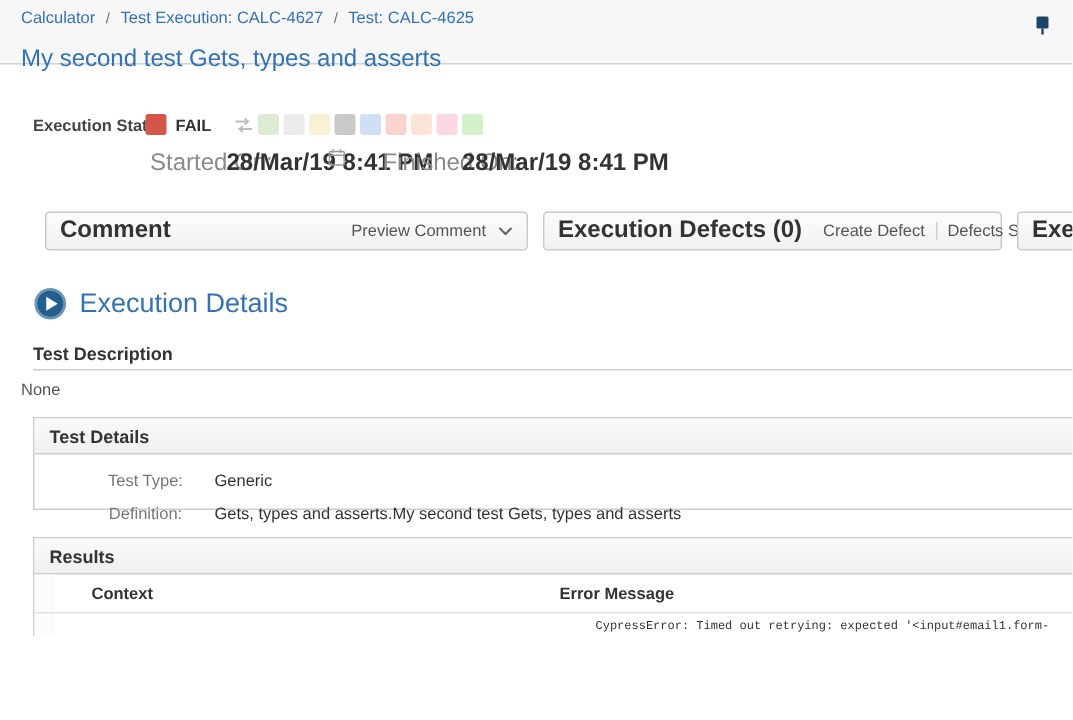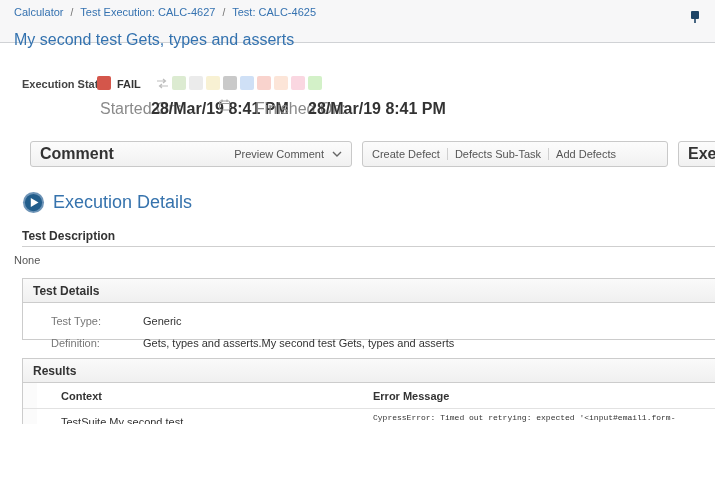--- a/index.html
+++ b/index.html
@@ -1,18 +1,18 @@
 <!DOCTYPE html>
 <html><head>
 <meta charset="utf-8">
 <style>
   html,body{margin:0;padding:0;background:#ffffff;}
   #screen{
     position:relative;width:715px;height:424px;overflow:hidden;background:#ffffff;
-    font-family:"Liberation Sans",sans-serif;color:#333;
+    font-family:"Liberation Sans",sans-serif;color:#333;text-align:center;
   }
   
   .page-header{position:absolute;left:0;top:0;width:715px;height:42px;background:#f7f7f8;border-bottom:1px solid #d0d2d5;}
   .breadcrumb{position:absolute;left:14px;top:6px;font-size:11px;white-space:nowrap;}
   .bc-link{color:#3572b0;text-decoration:none;cursor:pointer;}
   .bc-sep{color:#707070;margin:0 7px;font-size:10px;}
   .page-title{position:absolute;left:14px;top:19px;font-size:16px;color:#3372af;font-weight:400;white-space:nowrap;margin-top:12px;}
   .pin-icon{position:absolute;right:14px;top:10px;width:12px;height:14px;cursor:pointer;}
   
   .status-row{position:absolute;left:0;top:76px;width:715px;height:16px;}
@@ -118,20 +118,21 @@
   <div class="panels-row">
     <div class="panel-bar bar-comment">
       <span class="panel-title">Comment</span>
       <span class="grow"></span>
       <a class="panel-action">Preview Comment</a>
       <svg class="chev" viewBox="0 0 10 6">
           <path d="M1 1l4 4 4-4" stroke="#666" stroke-width="1.4" fill="none"></path>
         </svg>
     </div>
     <div class="panel-bar bar-defects">
+      <span class="panel-title">Execution Defects (0)</span>
       <span style="display:flex;align-items:center;">
           <a class="panel-action">Create Defect</a>
           <span class="action-sep"></span>
           <a class="panel-action">Defects Sub-Task</a>
           <span class="action-sep"></span>
           <a class="panel-action">Add Defects</a>
         </span>
 
     </div>
     <div class="panel-bar bar-evidence">
@@ -171,21 +172,20 @@
   <div class="box-panel results-panel">
     <div class="box-head">
       <span class="panel-title">Results</span>
     </div>
     <div class="results-body">
       <div class="col-spacer"></div>
       <div class="thead-row">
         <span class="th th-context">Context</span>
         <span class="th th-error">Error Message</span>
       </div>
-      <div class="cell-context">TestSuite My second test</div>
       <div class="cell-error">CypressError: Timed out retrying: expected '&lt;input#email1.form-
 control.action-email&gt;' to have value 'fake@email.comx', but the value was
 'fake@email.com'
 at Object.cypressErr
 (https://example.cypress.io/__cypress/runner/cypress_runner.js:65727:11)
 at Object.throwErr</div>
     </div>
   </div>
 
 </div>

